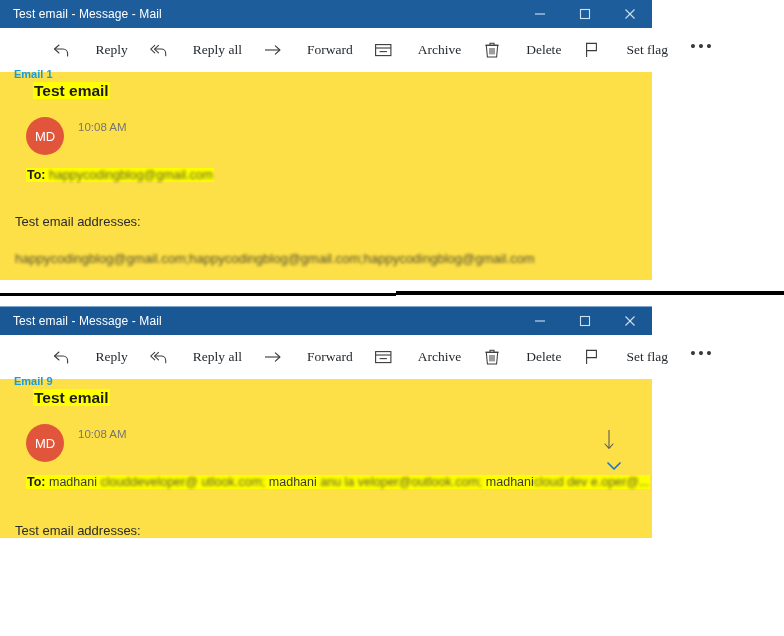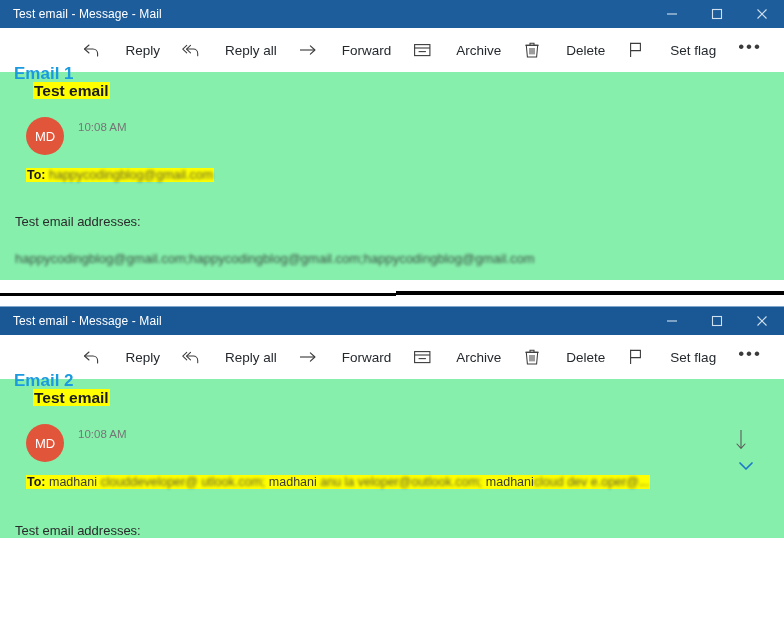--- a/index.html
+++ b/index.html
@@ -11,22 +11,22 @@
     width: 784px;
     height: 636px;
     font-family: "Liberation Sans", sans-serif;
     -webkit-font-smoothing: antialiased;
     overflow: hidden;
     position: relative;
   }
 
   
   .window {
-    width: 784px;
-    background: #86efac;
+    width: 652px;
+    background: #fde047;
     position: relative;
   }
 
   .titlebar {
     height: 28px;
     background: #1e5d9c;
     display: flex;
     align-items: center;
     position: relative;
   }
@@ -60,36 +60,37 @@
   
   .toolbar {
     height: 44px;
     display: flex;
     align-items: center;
     background: #ffffff;
     position: relative;
   }
   .email-label {
     color: #1b9ae0;
-    font-size: 17px;
+    font-size: 11px;
     font-weight: bold;
     padding-left: 14px;
     width: 118px;
     box-sizing: border-box;
     white-space: nowrap;
     margin-top: 48px;
   }
   .tool-item {
     display: flex;
     align-items: center;
     gap: 25px;
     font-size: 13.5px;
     color: #24292e;
     white-space: nowrap;
     margin-right: 22px;
+    font-family: Liberation Serif, serif;
   }
   .tool-item .ic {
     display: flex;
     align-items: center;
     justify-content: center;
     width: 18px;
     height: 18px;
   }
   .tool-item .ic svg { display: block; }
   .tool-more {
@@ -352,21 +353,21 @@
       <div class="win-btn">
         <svg width="12" height="12" viewBox="0 0 12 12">
             <line x1="1.5" y1="1.5" x2="10.5" y2="10.5" stroke="#cfe0ef" stroke-width="1.1"></line>
             <line x1="10.5" y1="1.5" x2="1.5" y2="10.5" stroke="#cfe0ef" stroke-width="1.1"></line>
           </svg>
       </div>
     </div>
   </div>
 
   <div class="toolbar">
-    <div class="email-label">Email 2</div>
+    <div class="email-label">Email 9</div>
 
     <div class="tool-item">
       <span class="ic">
         <svg width="17" height="15" viewBox="0 0 17 15">
             <path d="M6 2 L1.5 6 L6 10" fill="none" stroke="#3b3b3b" stroke-width="1.1" stroke-linecap="round" stroke-linejoin="round"></path>
             <path d="M1.8 6 H10 a4.6 4.6 0 0 1 4.6 4.6 V13" fill="none" stroke="#3b3b3b" stroke-width="1.1" stroke-linecap="round"></path>
           </svg>
       </span>
       <span>Reply</span>
     </div>

